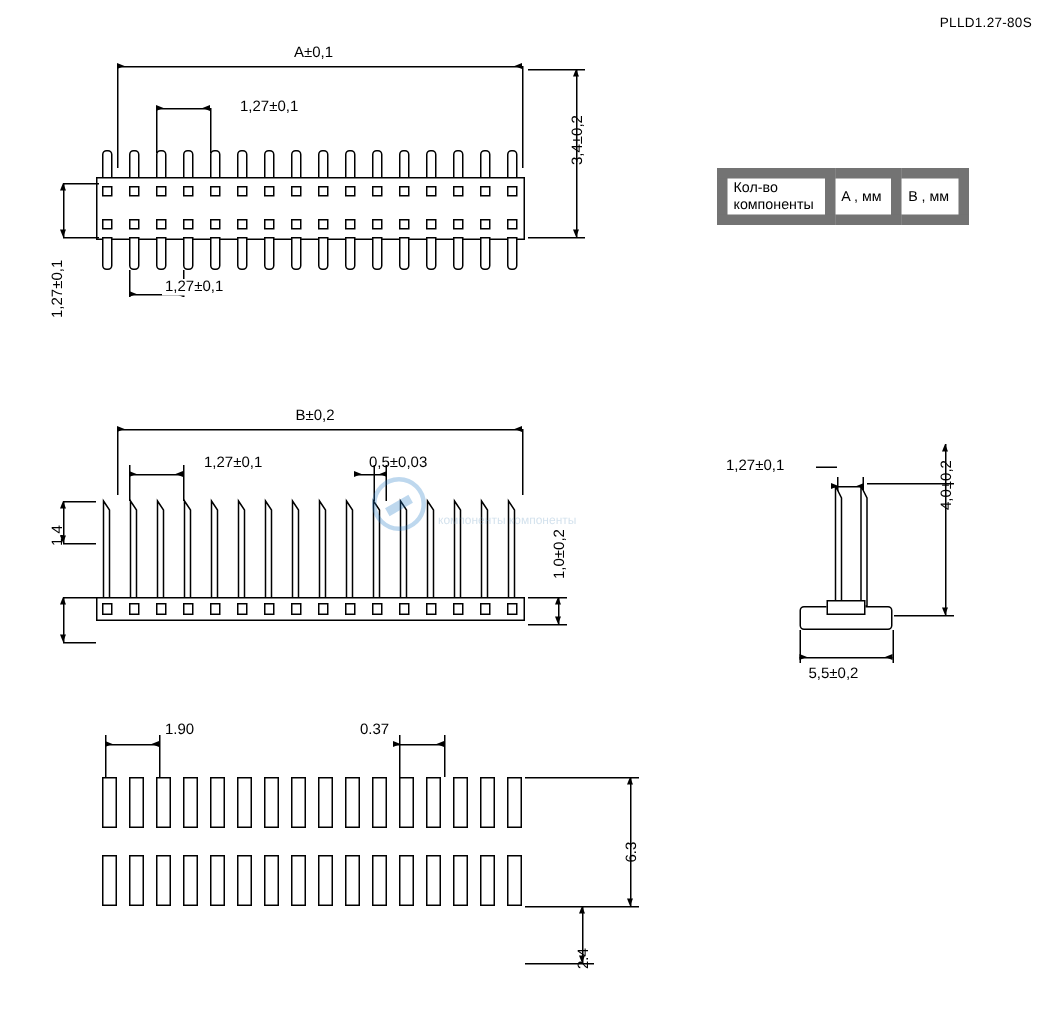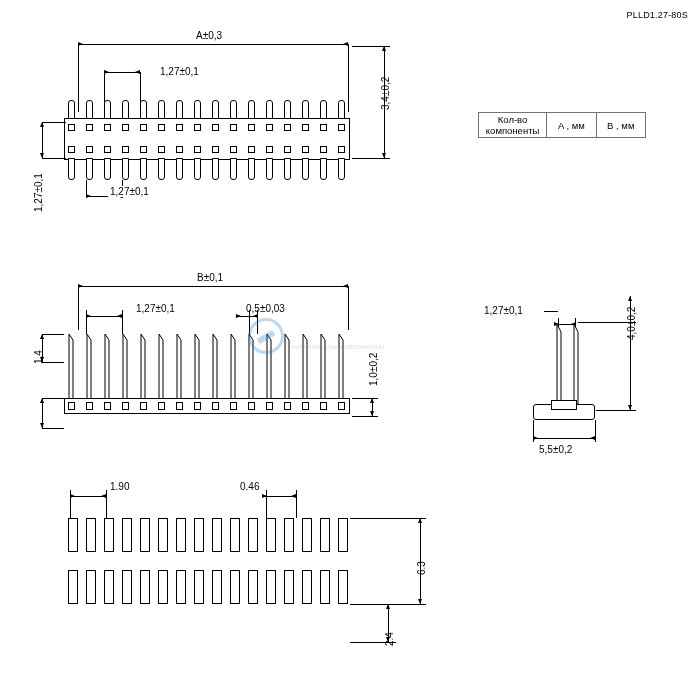--- a/index.html
+++ b/index.html
@@ -92,22 +92,22 @@
   .arr-u { border-bottom: 5px solid #000; }
   .arr-d { border-top: 5px solid #000; }
 
   
   .spec-table {
     position: absolute;
     border-collapse: collapse;
     font-size: 10px;
   }
   .spec-table td, .spec-table th {
-    border: 1px solid #737373;
-    text-align: center;
+    border: 7px solid #737373;
+    text-align: left;
     font-weight: normal;
     padding: 1px 4px;
     line-height: 11px;
   }
   .spec-table th { font-size: 9.5px; }
 
   
   .wm {
     position: absolute;
     left: 246px;
@@ -161,21 +161,21 @@
 
   <div class="partno">PLLD1.27-80S</div>
 
   <div>
 
     <div class="ln-h" style="left:78px; top:44px; width:270px;"></div>
     <div class="arr-r" style="left:78px; top:41.5px;"></div>
     <div class="arr-l" style="left:343px; top:41.5px;"></div>
     <div class="ln-v" style="left:78px; top:44px; height:68px;"></div>
     <div class="ln-v" style="left:348px; top:44px; height:68px;"></div>
-    <div class="lbl" style="left:196px; top:30px;">A±0,3</div>
+    <div class="lbl" style="left:196px; top:30px;">A±0,1</div>
 
     <div class="ln-h" style="left:104px; top:72px; width:36px;"></div>
     <div class="arr-r" style="left:104px; top:69.5px;"></div>
     <div class="arr-l" style="left:135px; top:69.5px;"></div>
     <div class="ln-v" style="left:104px; top:72px; height:30px;"></div>
     <div class="ln-v" style="left:140px; top:72px; height:30px;"></div>
     <div class="lbl" style="left:160px; top:66px;">1,27±0,1</div>
 
     <div>
       <div class="pin" style="left:68px; top:100px; width:7px; height:22px; border-radius:3px 3px 0 0;"></div>
@@ -288,21 +288,21 @@
   </tbody>
     </table>
 
   <div>
 
     <div class="ln-h" style="left:78px; top:286px; width:270px;"></div>
     <div class="arr-r" style="left:78px; top:283.5px;"></div>
     <div class="arr-l" style="left:343px; top:283.5px;"></div>
     <div class="ln-v" style="left:78px; top:286px; height:44px;"></div>
     <div class="ln-v" style="left:348px; top:286px; height:44px;"></div>
-    <div class="lbl" style="left:197px; top:272px;">B±0,1</div>
+    <div class="lbl" style="left:197px; top:272px;">B±0,2</div>
 
     <div class="ln-h" style="left:86px; top:316px; width:36px;"></div>
     <div class="arr-r" style="left:86px; top:313.5px;"></div>
     <div class="arr-l" style="left:117px; top:313.5px;"></div>
     <div class="ln-v" style="left:86px; top:310px; height:24px;"></div>
     <div class="ln-v" style="left:122px; top:310px; height:24px;"></div>
     <div class="lbl" style="left:136px; top:303px;">1,27±0,1</div>
 
     <div class="ln-h" style="left:236px; top:316px; width:22px;"></div>
     <div class="arr-r" style="left:236px; top:313.5px;"></div>
@@ -417,21 +417,21 @@
     <div class="arr-l" style="left:101px; top:493.5px;"></div>
     <div class="ln-v" style="left:70px; top:490px; height:28px;"></div>
     <div class="ln-v" style="left:106px; top:490px; height:28px;"></div>
     <div class="lbl" style="left:110px; top:481px;">1.90</div>
 
     <div class="ln-h" style="left:262px; top:496px; width:34px;"></div>
     <div class="arr-r" style="left:262px; top:493.5px;"></div>
     <div class="arr-l" style="left:291px; top:493.5px;"></div>
     <div class="ln-v" style="left:266px; top:490px; height:28px;"></div>
     <div class="ln-v" style="left:296px; top:490px; height:28px;"></div>
-    <div class="lbl" style="left:240px; top:481px;">0.46</div>
+    <div class="lbl" style="left:240px; top:481px;">0.37</div>
 
     <div>
       <div class="body-rect" style="left:68px; top:518px; width:10px; height:34px;"></div>
       <div class="body-rect" style="left:86px; top:518px; width:10px; height:34px;"></div>
       <div class="body-rect" style="left:104px; top:518px; width:10px; height:34px;"></div>
       <div class="body-rect" style="left:122px; top:518px; width:10px; height:34px;"></div>
       <div class="body-rect" style="left:140px; top:518px; width:10px; height:34px;"></div>
       <div class="body-rect" style="left:158px; top:518px; width:10px; height:34px;"></div>
       <div class="body-rect" style="left:176px; top:518px; width:10px; height:34px;"></div>
       <div class="body-rect" style="left:194px; top:518px; width:10px; height:34px;"></div>

